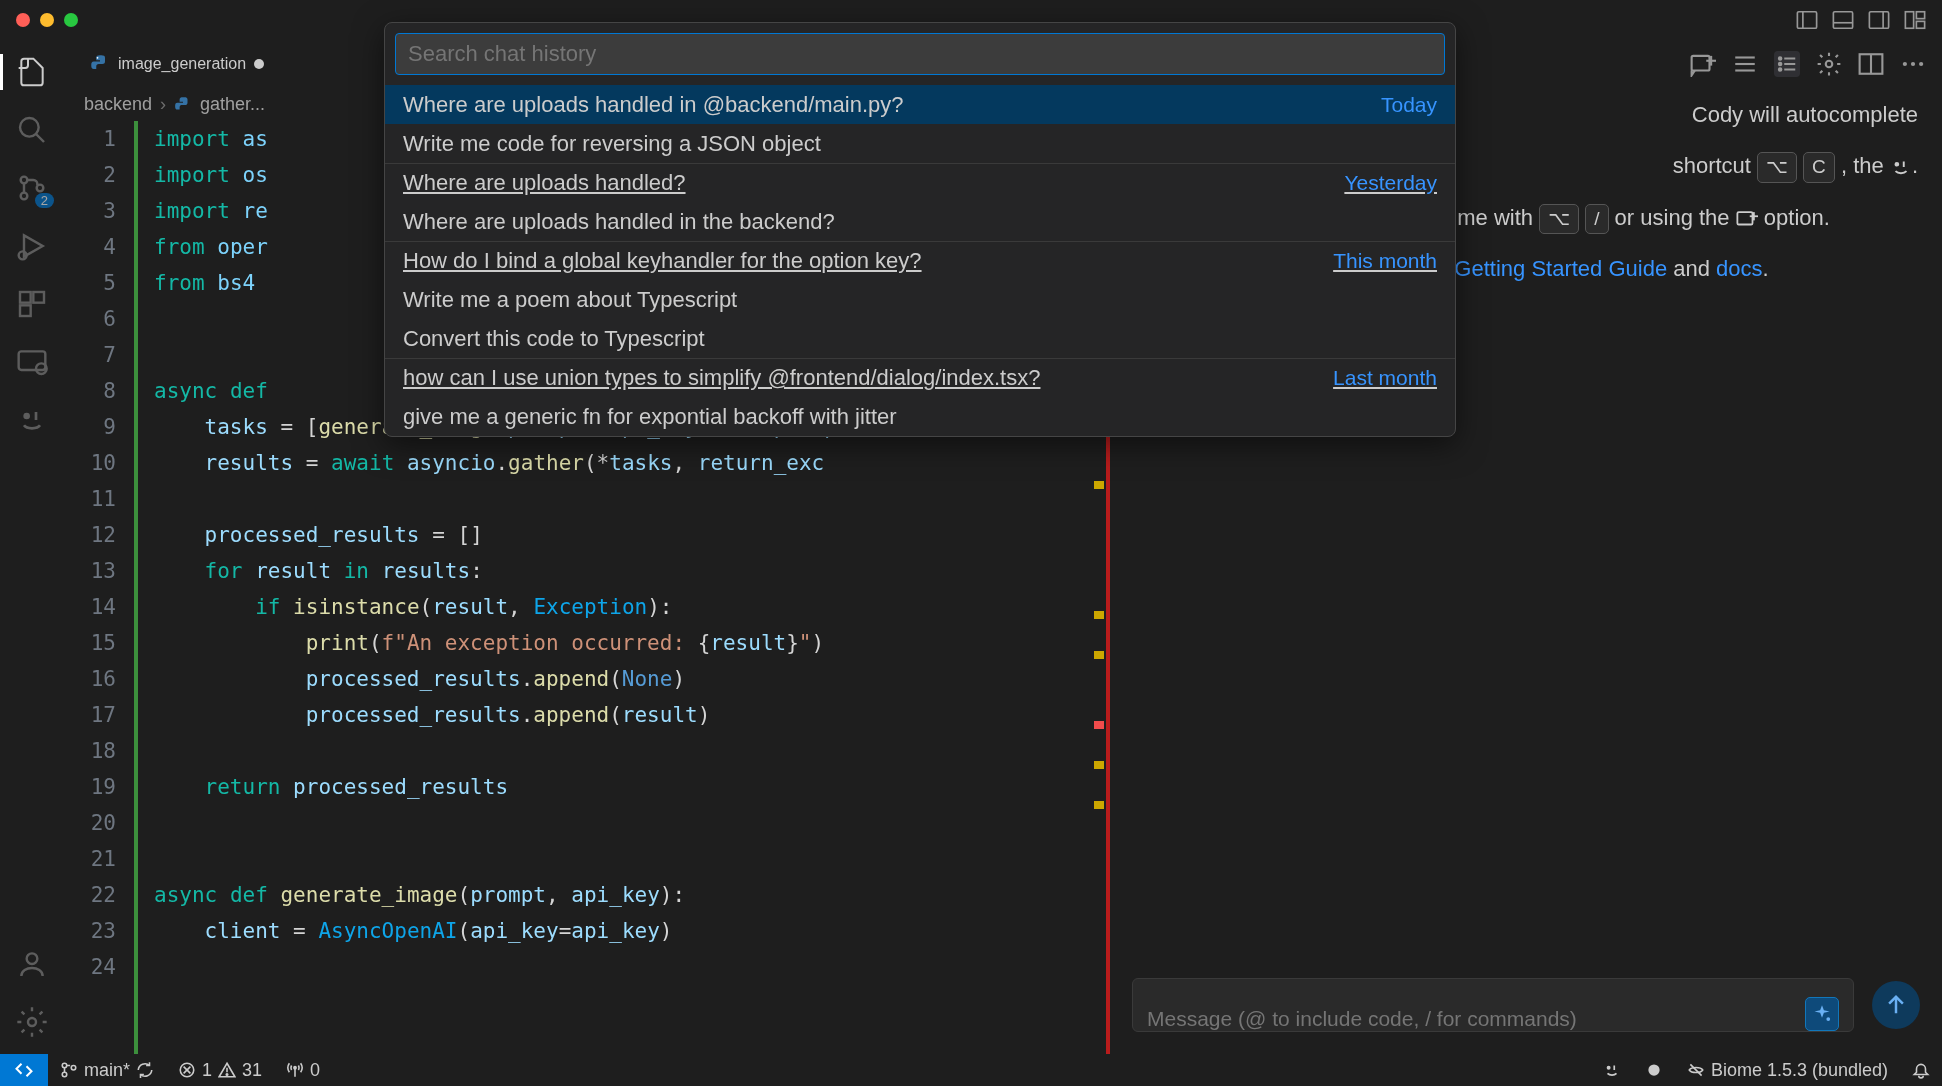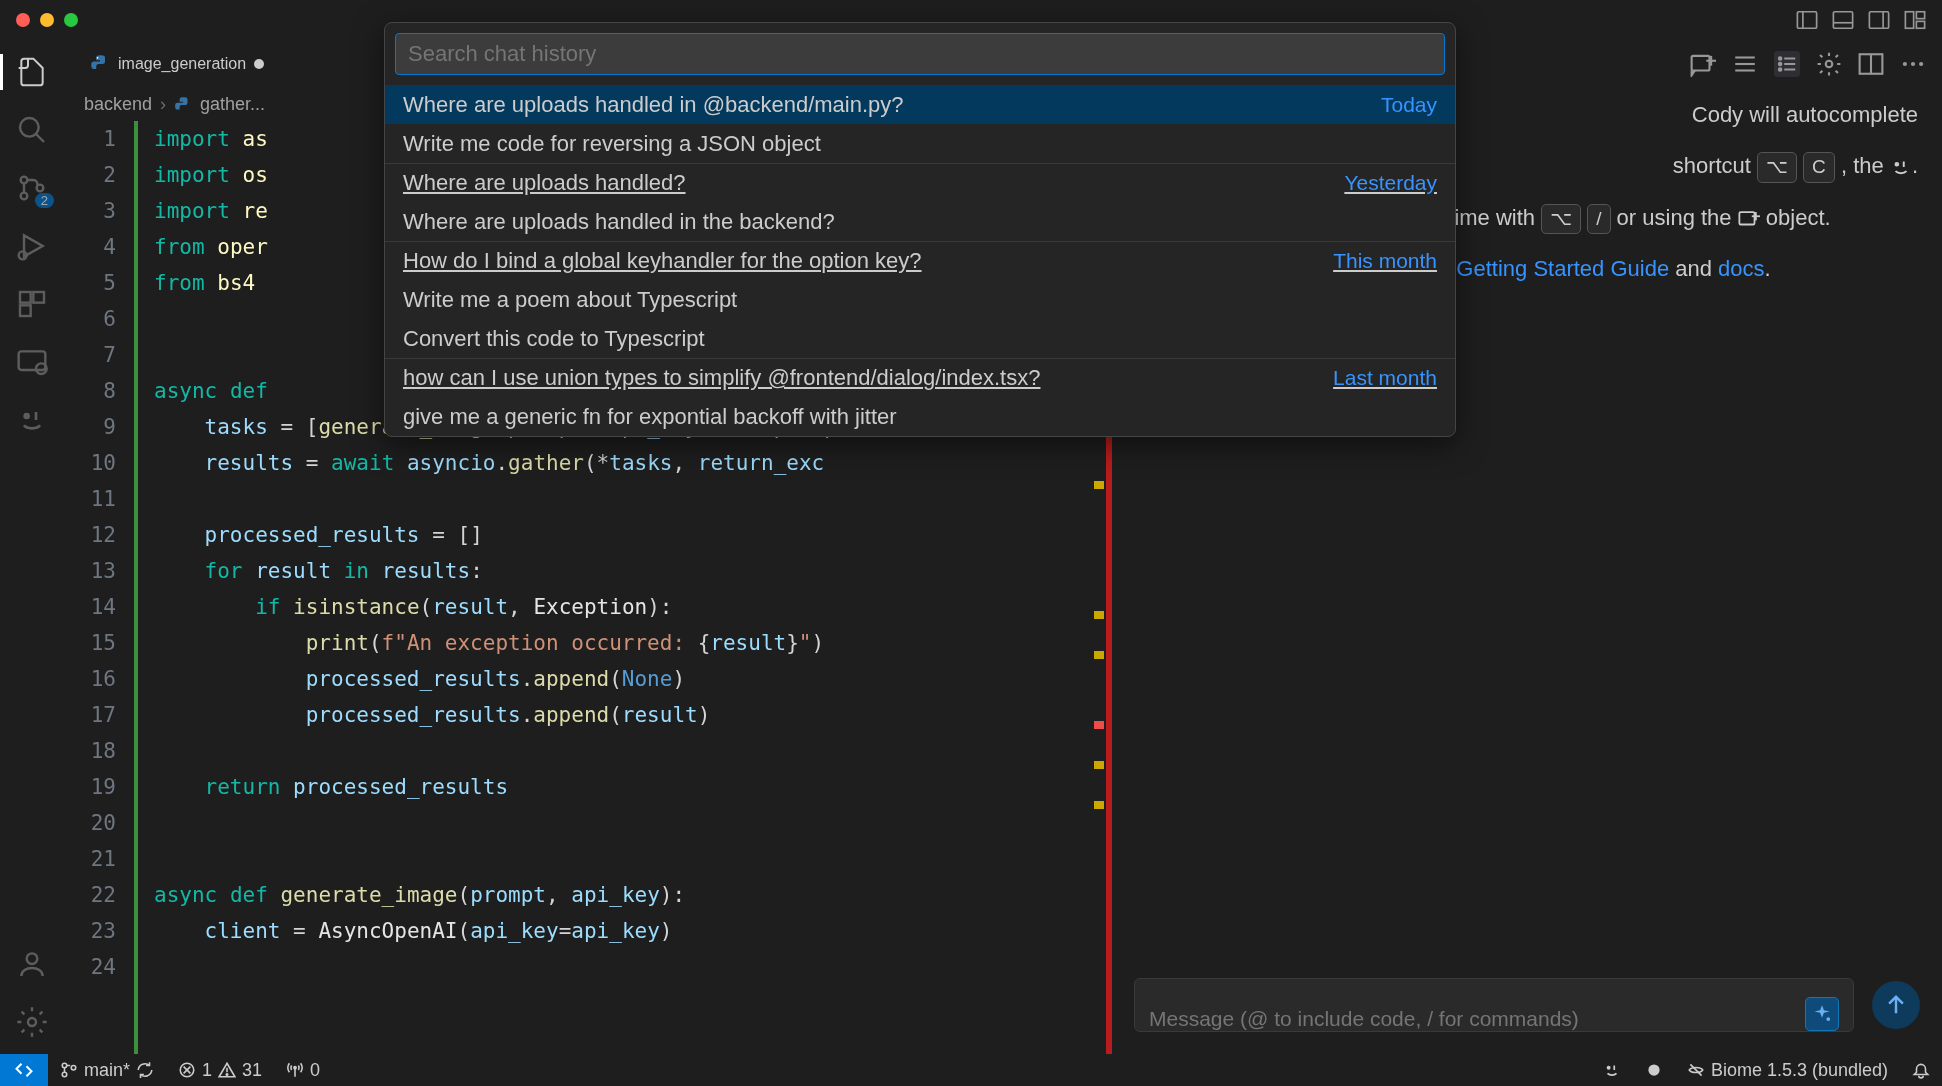--- a/index.html
+++ b/index.html
@@ -26,28 +26,28 @@
 .py-icon { width: 20px; height: 20px; }
 .breadcrumb { padding: 6px 20px; font-size: 18px; color: #a0a0a0; display: flex; align-items: center; gap: 8px; }
 .breadcrumb .sep { opacity: .6; }
 .code { flex: 1; display: flex; font-family: "SF Mono", Menlo, monospace; font-size: 21px; position: relative; overflow: hidden; }
 .gutter { width: 70px; text-align: right; padding-right: 18px; color: #6e7681; user-select: none; }
 .gutter div { height: 36px; line-height: 36px; }
 .gutter-border { width: 4px; background: #3c8f3c; }
 .code-lines { flex: 1; padding-left: 16px; }
 .code-lines div { height: 36px; line-height: 36px; white-space: pre; }
 .kw { color: #14b8a6; }
-.mod { color: #fef9c3; }
+.mod { color: #7dd3fc; }
 .fn { color: #dcdcaa; }
 .str { color: #ce9178; }
 .num,.const { color: #569cd6; }
 .var { color: #9cdcfe; }
 .op { color: #d4d4d4; }
-.cls { color: #e5e5e5; }
-.sidepanel { width: 836px; background: #1e1e1e; border-left: 6px solid #b91c1c; display: flex; flex-direction: column; }
+.cls { color: #0ea5e9; }
+.sidepanel { width: 836px; background: #1e1e1e; border-left: 4px solid #b91c1c; display: flex; flex-direction: column; }
 .side-top { height: 48px; display: flex; align-items: center; justify-content: flex-end; gap: 16px; padding: 0 16px; }
 .side-top .tbtn { width: 26px; height: 26px; opacity: .7; cursor: pointer; }
 .side-top .tbtn.active { background: #37373d; border-radius: 4px; padding: 2px; }
 .side-body { flex: 1; padding: 10px 24px; font-size: 22px; line-height: 1.5; color: #ccc; }
 .side-body p { margin-bottom: 18px; }
 .kbd { display: inline-block; border: 1px solid #555; border-radius: 5px; padding: 0 8px; font-size: 19px; background: #2a2a2a; }
 .link { color: #3794ff; }
 .side-input-wrap { padding: 22px; display: flex; gap: 18px; align-items: center; }
 .side-input { flex: 1; background: #2a2a2a; border: 1px solid #3a3a3a; border-radius: 6px; height: 54px; display: flex; align-items: flex-end; padding: 0 14px; }
 .side-input input { flex: 1; background: none; border: none; color: #888; font-size: 21px; outline: none; }
@@ -291,21 +291,21 @@
             <circle cx="5" cy="6" r="1" fill="#ccc"></circle>
             <line x1="10" y1="4" x2="10" y2="8"></line>
             <path d="M4 11c2 2 6 2 8 0"></path>
           </svg><span>.</span>
       </p>
       <p>
         <span>You can start a new chat at any time with </span><span class="kbd">⌥</span>&nbsp;<span class="kbd">/</span><span> or using the </span><svg style="display:inline;vertical-align:middle" width="22" height="22" viewBox="0 0 16 16" fill="none" stroke="#ccc" stroke-width="1.3">
             <rect x="1" y="3" width="11" height="9" rx="1"></rect>
             <line x1="13" y1="3" x2="13" y2="9"></line>
             <line x1="10" y1="6" x2="16" y2="6"></line>
-          </svg><span> object.</span>
+          </svg><span> option.</span>
       </p>
       <p>
         <span>For more tips and tricks, see the </span><span class="link">Getting Started Guide</span><span> and </span><span class="link">docs</span><span>.</span>
       </p>
     </div>
     <div class="side-input-wrap">
       <div class="side-input">
         <input placeholder="Message (@ to include code, / for commands)" style="">
         <div class="spark">
           <svg width="20" height="20" viewBox="0 0 16 16" fill="#6ab0f3">

